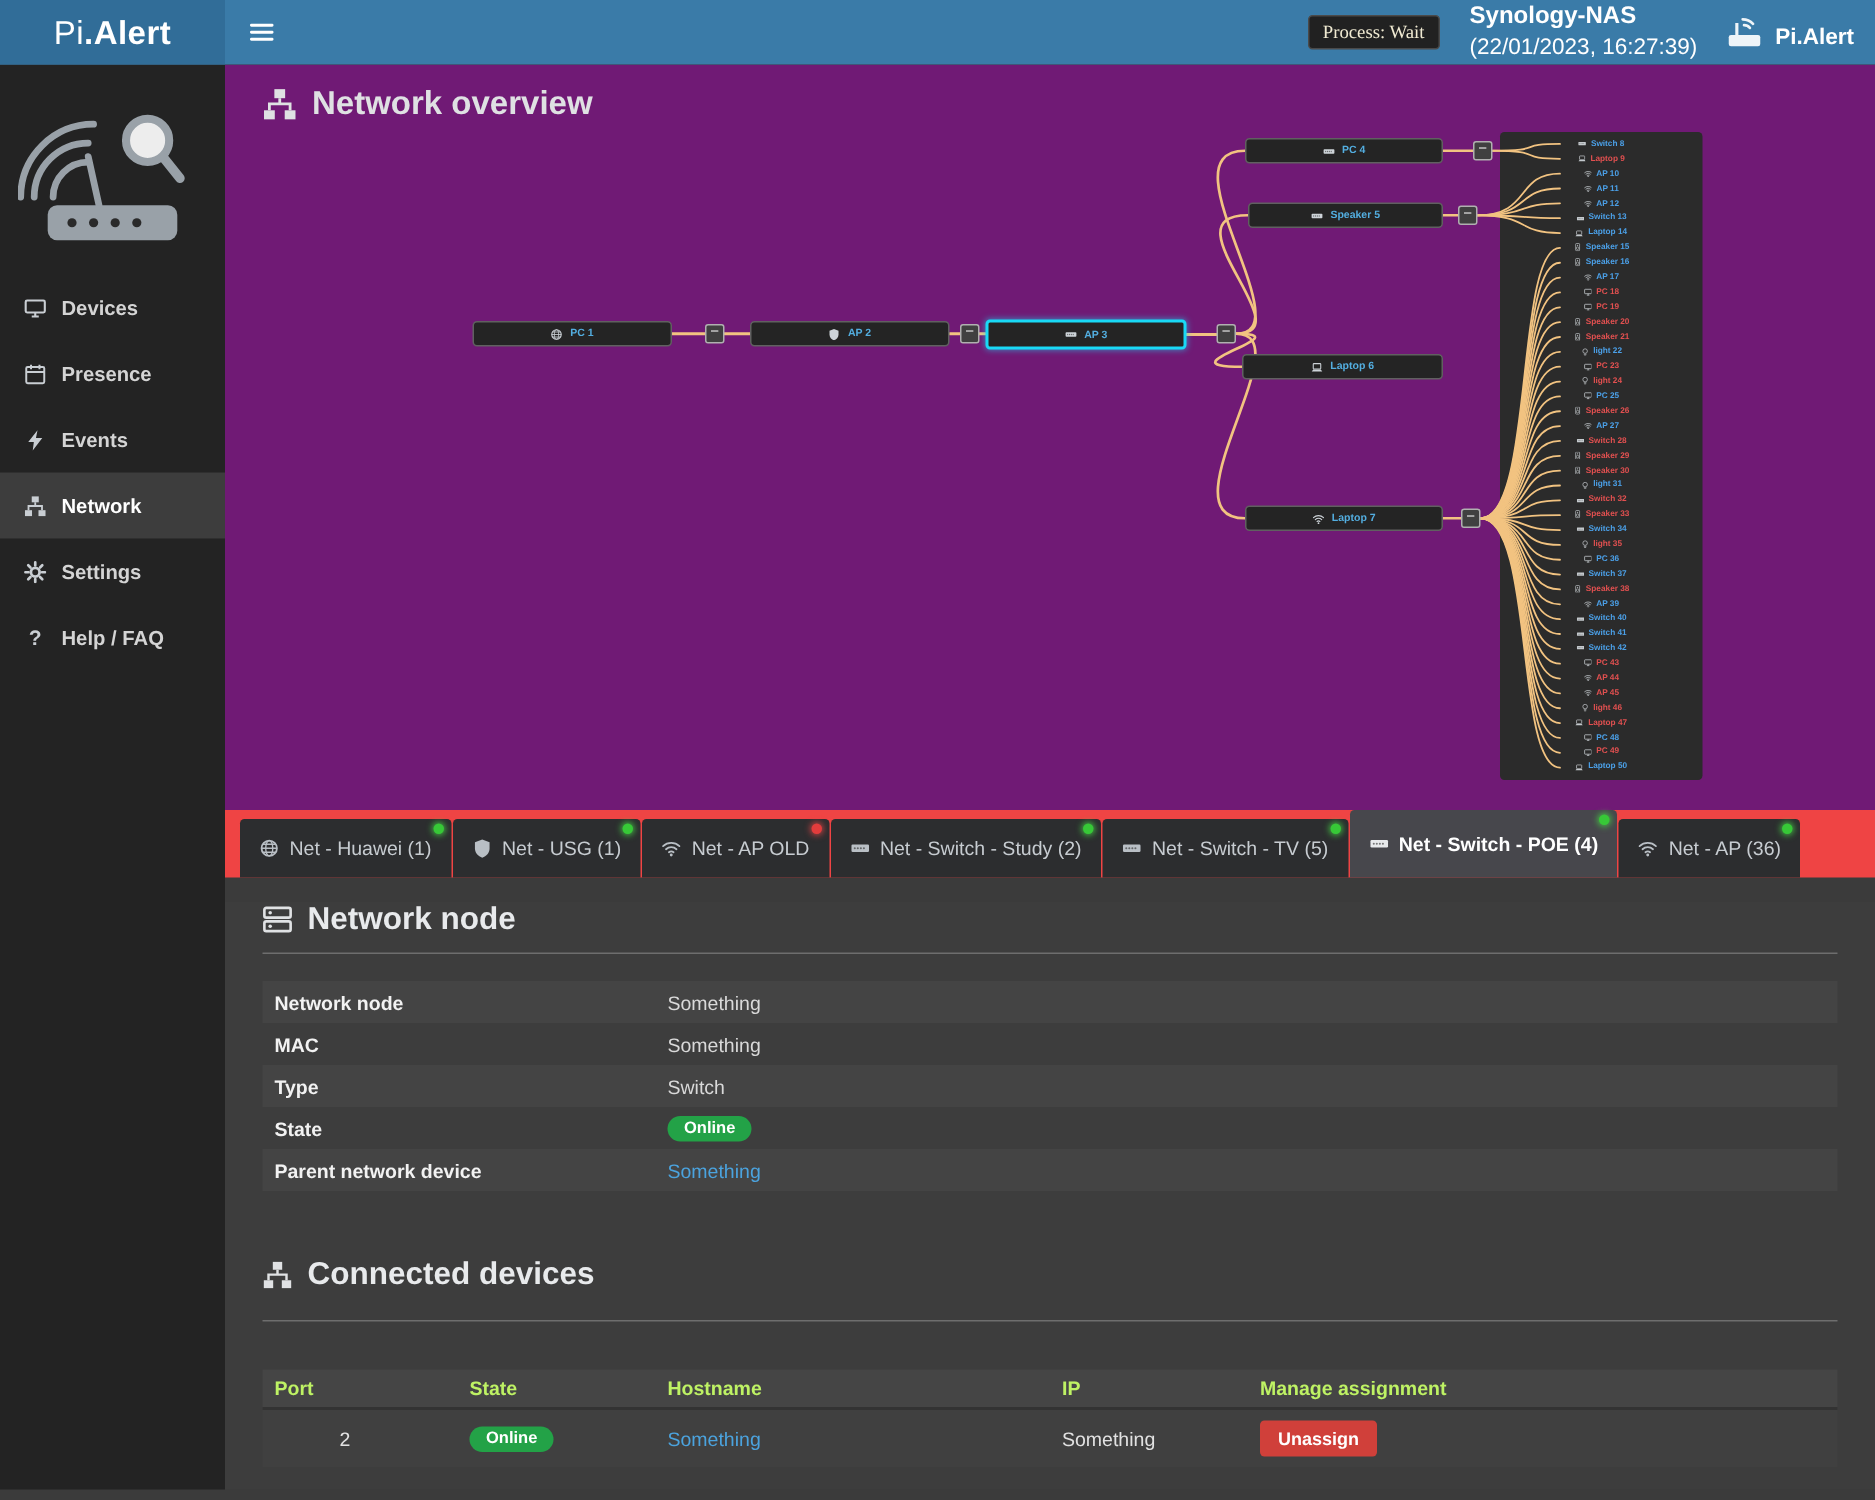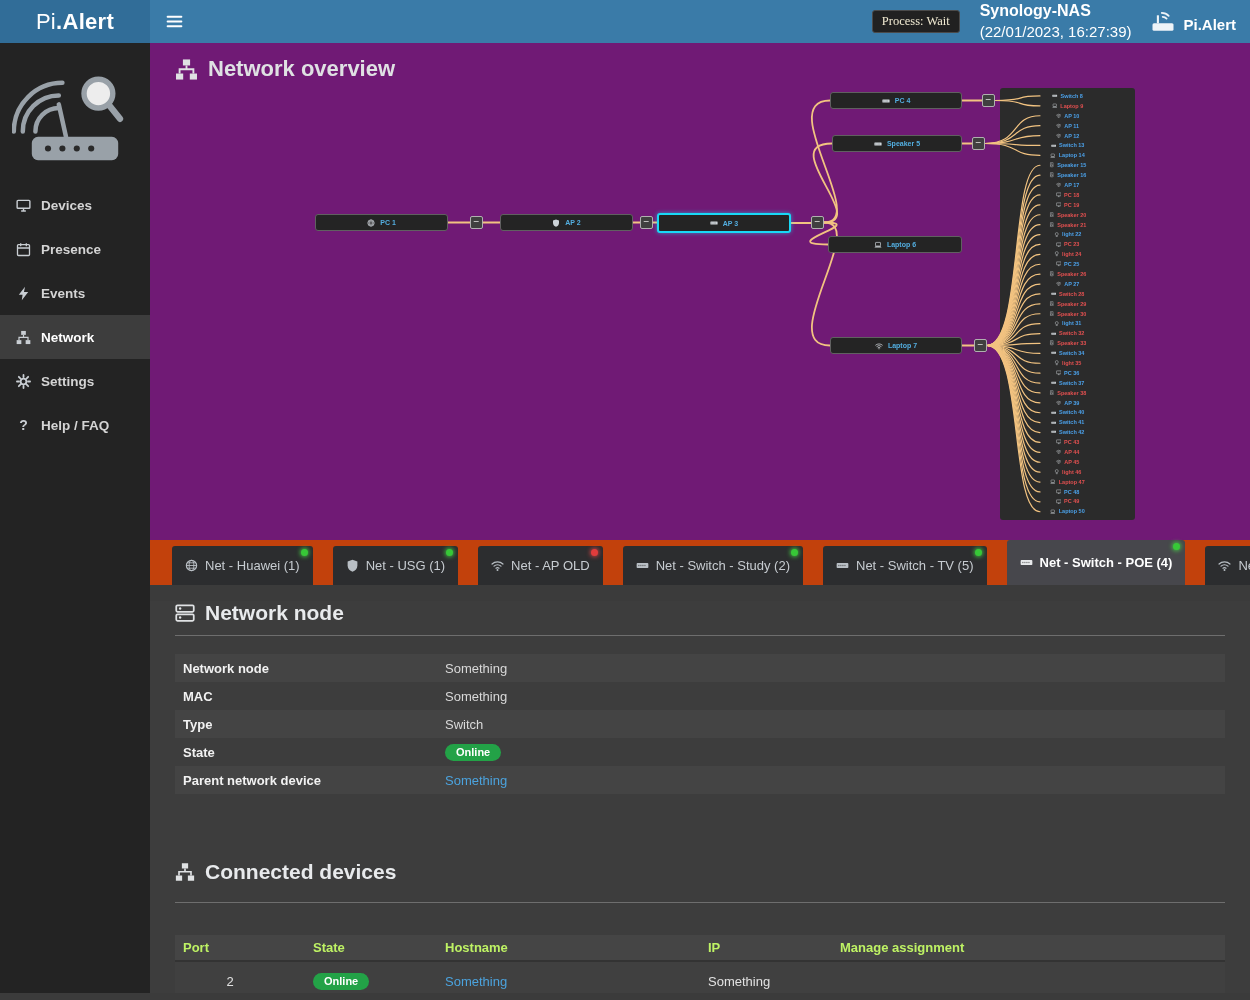--- a/index.html
+++ b/index.html
@@ -50,35 +50,35 @@
   .tnode.sel{border:2px solid #19d9f6;box-shadow:0 0 4px rgba(25,217,246,.6)}
   .tconn{position:absolute;z-index:3;width:13px;height:13px;background:#404040;border:1px solid #b0b0b0;
     border-radius:2px;color:#e8e8e8;font-size:10px;line-height:10px;text-align:center;cursor:pointer}
   .tpanel{position:absolute;z-index:1;background:#2b2b2b;border-radius:3px;display:flex;flex-direction:column}
   .prow{display:flex;align-items:center;justify-content:center;gap:3px;font-size:5.5px;font-weight:bold;cursor:pointer}
   .prow .ic{width:5.5px;height:5.5px;flex:0 0 5.5px;color:#c4c9cd}
   .prow.on{color:#4ba0e8}
   .prow.off{color:#e25050}
 
   
-  .tabbar{height:45px;background:#c2410c;display:flex;align-items:flex-end;gap:20px;padding-left:22px}
+  .tabbar{height:45px;background:#ef4444;display:flex;align-items:flex-end;gap:1px;padding-left:10px}
   .tab{position:relative;display:inline-flex;align-items:center;gap:7px;padding:0 13px;height:39px;
     background:#2c2d2f;border-radius:3px 3px 0 0;color:#c7ccd1;font-size:13px;cursor:pointer;white-space:nowrap}
   .tab .ic{width:13px;height:13px;color:#b9bfc5}
   .tab.active{height:45px;background:#47474c;color:#fff;font-weight:bold}
   .tab.active .ic{color:#e8eaec}
   .dot{position:absolute;top:3px;right:5px;width:7px;height:7px;border-radius:50%}
   .dot-green{background:#37c837;box-shadow:0 0 4px 1px rgba(70,220,70,.8)}
   .dot-red{background:#e23c3c;box-shadow:0 0 4px 1px rgba(230,70,70,.8)}
 
   
   .content{background:#3d3d3d;padding:0 25px 40px;min-height:363px}
   .sec-title{display:flex;align-items:center;gap:10px;font-size:21px;font-weight:bold;color:#e8eaec;margin:16px 0 0}
   .sec-title .ic{width:20px;height:20px;color:#e0e2e4}
-  .sec-title.cd{margin-top:66px}
+  .sec-title.cd{margin-top:44px}
   .sep{border:0;border-top:1px solid #6e6e6e;margin:10px 0 0}
   .sep.cd{margin-top:18px}
 
   #node-table{margin-top:18px}
   .nt-row{display:grid;grid-template-columns:262px 1fr;align-items:center;min-height:28px;padding:0 8px;
     font-size:13px;color:#d9d9d9}
   .nt-row:nth-child(odd){background:#444}
   .nt-label{font-weight:bold;color:#f2f2f2}
   .badge-on{background:#23a247;color:#fff;font-size:11px;font-weight:bold;padding:2.5px 11px;border-radius:9px;display:inline-block}
   .lnk{color:#4ba3de}
@@ -728,18 +728,19 @@
             <div class="dt-hcell">Hostname</div>
             <div class="dt-hcell">IP</div>
             <div class="dt-hcell">Manage assignment</div>
           </div>
         <div id="dt-body">
             <div class="dt-row">
               <div class="dt-cell port">2</div>
               <div class="dt-cell"><span class="badge-on">Online</span></div>
               <div class="dt-cell"><a class="lnk" href="#">Something</a></div>
               <div class="dt-cell">Something</div>
+              <div class="dt-cell"><button class="btn-red">Unassign</button></div>
             </div>
           </div>
       </div>
     </section>
   </div>
 </div>
 
 </body></html>

